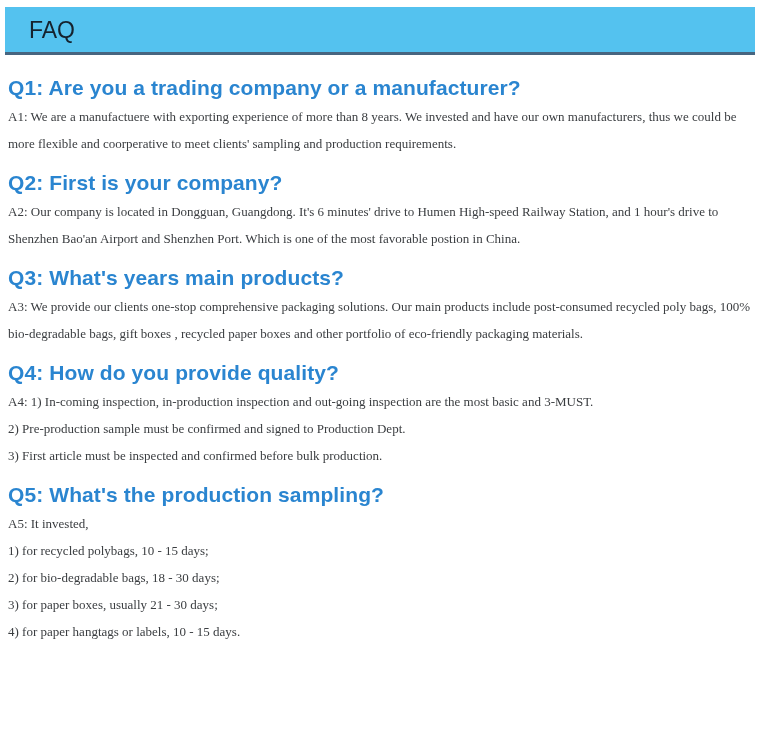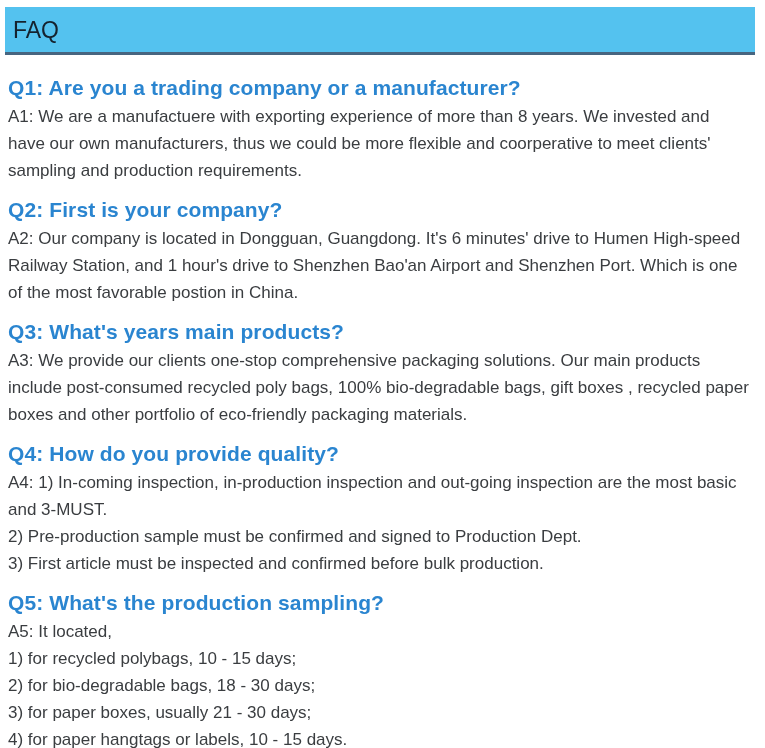--- a/index.html
+++ b/index.html
@@ -18,45 +18,46 @@
   body {
     width: 765px;
     height: 748px;
     overflow: hidden;
     font-family: "Liberation Sans", "DejaVu Sans", sans-serif;
   }
   .header {
     margin: 7px 10px 0 5px;
     background: var(--header_bg);
     border-bottom: 3px solid var(--header_border);
-    padding: 9px 0 8px 8px;
+    padding: 9px 0 8px 24px;
   }
   .header .title {
     font-size: 23px;
     line-height: 28px;
     font-weight: 400;
     color: var(--title_text);
   }
   .faq {
     padding: 7px 14px 0 8px;
   }
   .faq-item h3 {
     margin: 16px 0 5px 0;
     font-size: 21px;
     line-height: 20px;
     font-weight: 700;
     color: var(--question_text);
     letter-spacing: 0.1px;
   }
   .faq-item p {
     margin: 0;
-    font-size: 17px;
+    font-size: 13px;
     line-height: 27px;
     font-weight: 400;
     color: var(--answer_text);
+    font-family: Liberation Serif, serif;
   }
 </style>
 </head>
 <body>
 
 <div class="header">
   <span class="title">FAQ</span>
 </div>
 
 <div class="faq">
@@ -78,20 +79,20 @@
 
   <section class="faq-item">
     <h3>Q4: How do you provide quality?</h3>
     <p>A4: 1) In-coming inspection, in-production inspection and out-going inspection are the most basic and 3-MUST.</p>
     <p>2) Pre-production sample must be confirmed and signed to Production Dept.</p>
     <p>3) First article must be inspected and confirmed before bulk production.</p>
   </section>
 
   <section class="faq-item">
     <h3>Q5: What's the production sampling?</h3>
-    <p>A5: It located,</p>
+    <p>A5: It invested,</p>
     <p>1) for recycled polybags, 10 - 15 days;</p>
     <p>2) for bio-degradable bags, 18 - 30 days;</p>
     <p>3) for paper boxes, usually 21 - 30 days;</p>
     <p>4) for paper hangtags or labels, 10 - 15 days.</p>
   </section>
 
 </div>
 
 </body></html>

